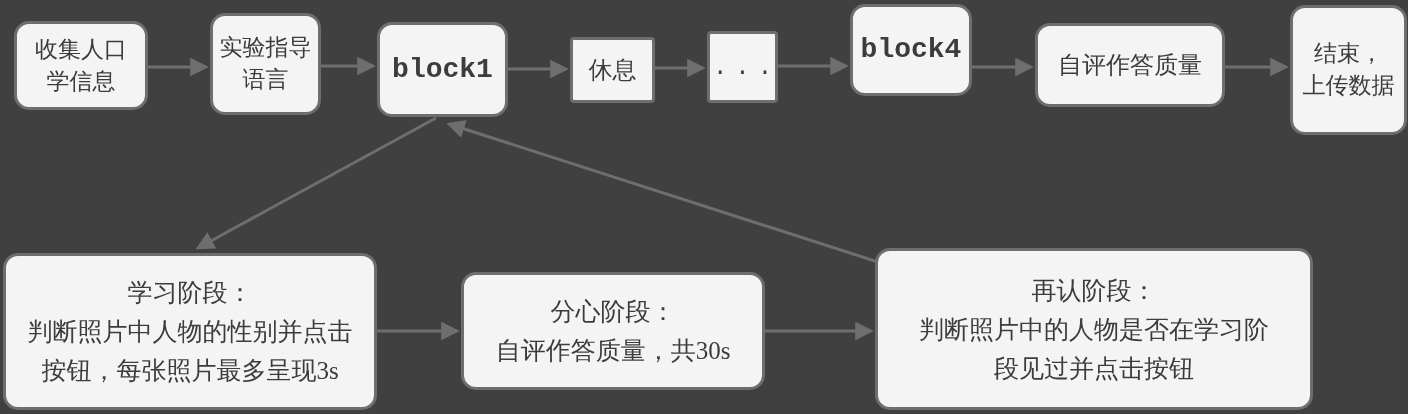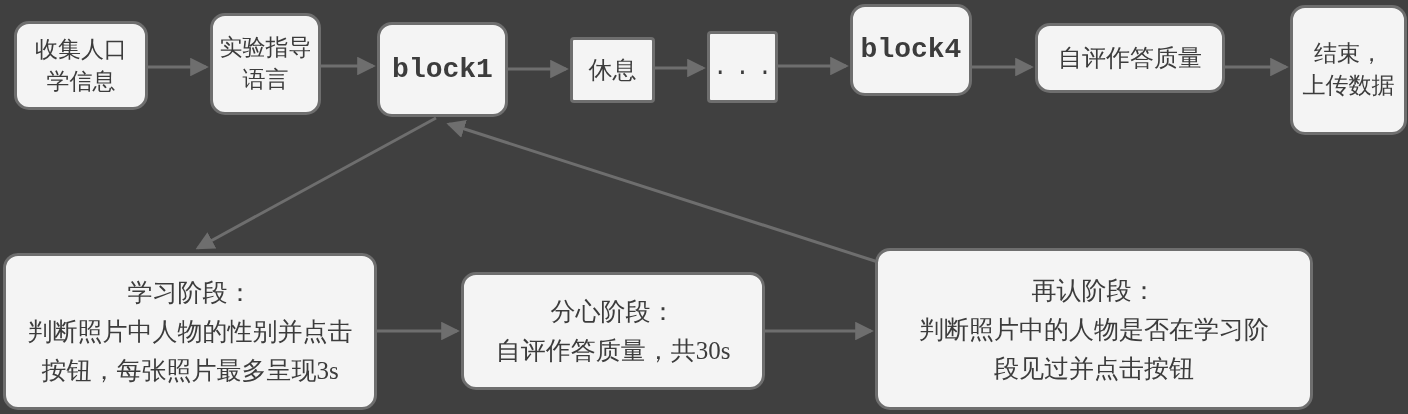--- a/index.html
+++ b/index.html
@@ -115,21 +115,21 @@
   </div>
 
   <div class="node ellipsis-node small-radius" style="left:707px; top:31px; width:71px; height:72px;">
     <span class="label">...</span>
   </div>
 
   <div class="node mono" style="left:850px; top:4px; width:122px; height:92px;">
     <span class="label">block4</span>
   </div>
 
-  <div class="node cjk-mid" style="left:1035px; top:23px; width:190px; height:70px;">
+  <div class="node cjk-mid" style="left:1035px; top:23px; width:190px; height:84px;">
     <span class="label">自评作答质量</span>
   </div>
 
   <div class="node cjk-top" style="left:1290px; top:5px; width:117px; height:130px;text-align:center;">
     <span class="label">结束，
 上传数据</span>
   </div>
 
   <div class="node cjk-big" style="left:3px; top:253px; width:374px; height:157px;">
     <span class="label">学习阶段：

